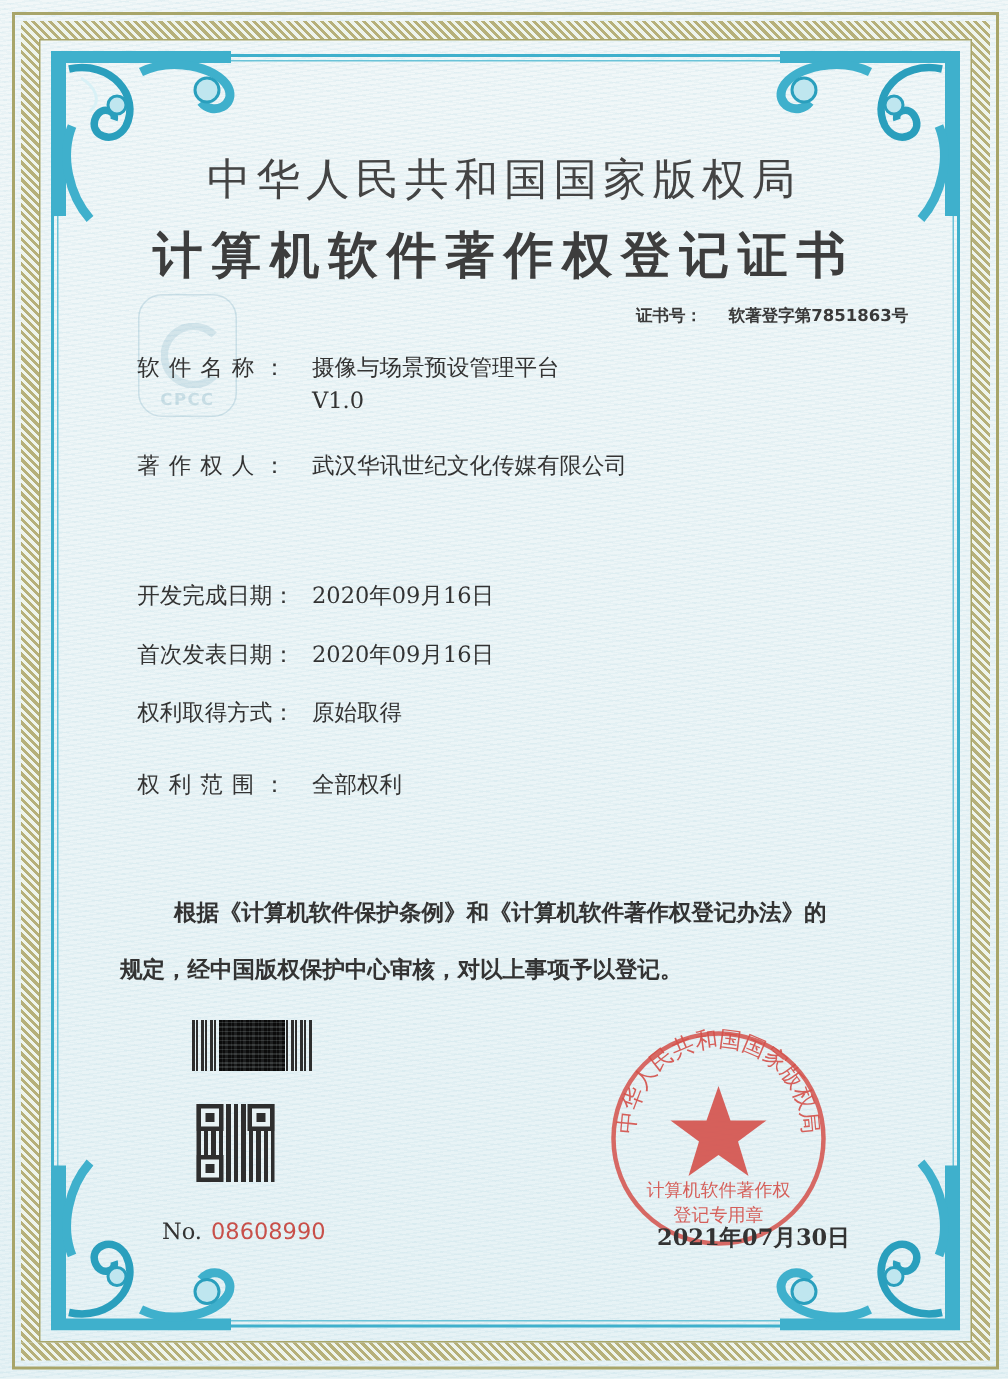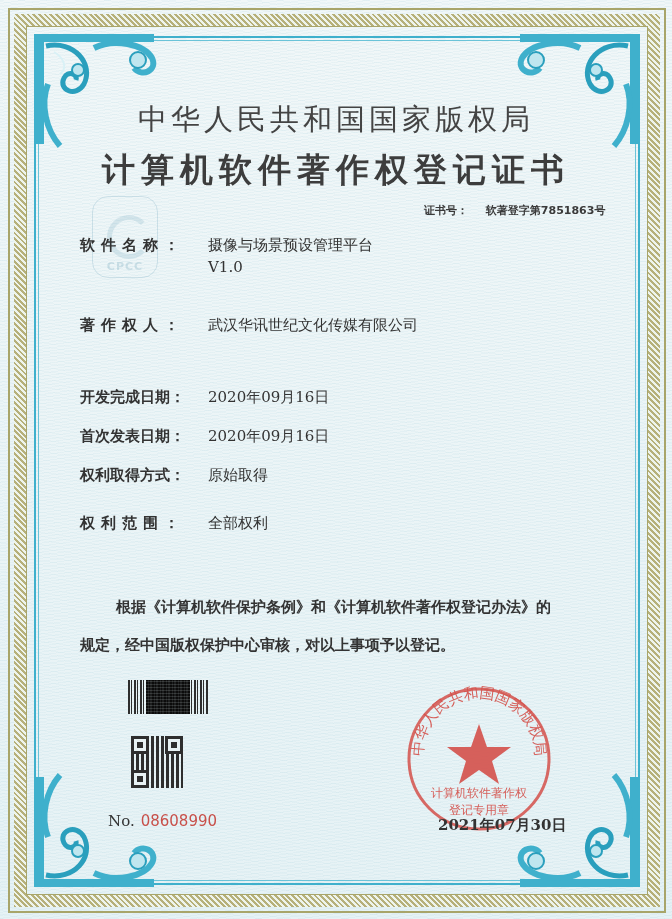--- a/index.html
+++ b/index.html
@@ -74,31 +74,31 @@
   }
   .watermark .t {
     position: absolute; left: 4px; bottom: 4px; width: 56px; text-align: center;
     font-family: "DejaVu Sans", sans-serif; font-size: 11px; font-weight: bold;
     color: rgba(120,170,190,0.3); letter-spacing: 1px;
   }
   .field {
     position: absolute; left: 80px;
     font-family: "DejaVu Sans", sans-serif; font-size: 15px; color: #333;
   }
-  .field .label { display: inline-block; width: 128px; font-weight: bold; }
+  .field .label { display: inline-block; width: 128px; font-weight: normal; text-align: center; }
   .field .label.spaced { letter-spacing: 6px; }
   .field .value { display: inline-block; }
   .field .value.mono { font-family: "DejaVu Serif", serif; }
   .sub-value {
     position: absolute; left: 208px; top: 258px;
     font-family: "DejaVu Serif", serif; font-size: 15px; color: #333;
   }
   .statement {
     position: absolute; left: 80px; width: 540px;
-    font-family: Liberation Mono, monospace; font-weight: bold;
+    font-family: Liberation Sans, sans-serif; font-weight: bold;
     font-size: 15px; color: #333; line-height: 38px;
   }
   .barcode {
     position: absolute; left: 128px; top: 680px; width: 80px; height: 34px;
     background:
       repeating-linear-gradient(90deg, #2e2e2e 0 2px, transparent 2px 3px, #2e2e2e 3px 4px, transparent 4px 6px);
   }
   .barcode .mid {
     position: absolute; left: 18px; top: 0; width: 44px; height: 34px;
     background:
@@ -185,21 +185,21 @@
   <div class="watermark">
     <div class="c"></div>
     <div class="t">CPCC</div>
   </div>
 
   <div class="field" style="top:236px">
     <span class="label spaced">软件名称：</span><span class="value">摄像与场景预设管理平台</span>
   </div>
   <div class="sub-value">V1.0</div>
 
-  <div class="field" style="top:316px">
+  <div class="field" style="top:301px">
     <span class="label spaced">著作权人：</span><span class="value">武汉华讯世纪文化传媒有限公司</span>
   </div>
 
   <div class="field" style="top:388px">
     <span class="label">开发完成日期：</span><span class="value mono">2020年09月16日</span>
   </div>
   <div class="field" style="top:427px">
     <span class="label">首次发表日期：</span><span class="value mono">2020年09月16日</span>
   </div>
   <div class="field" style="top:466px">

